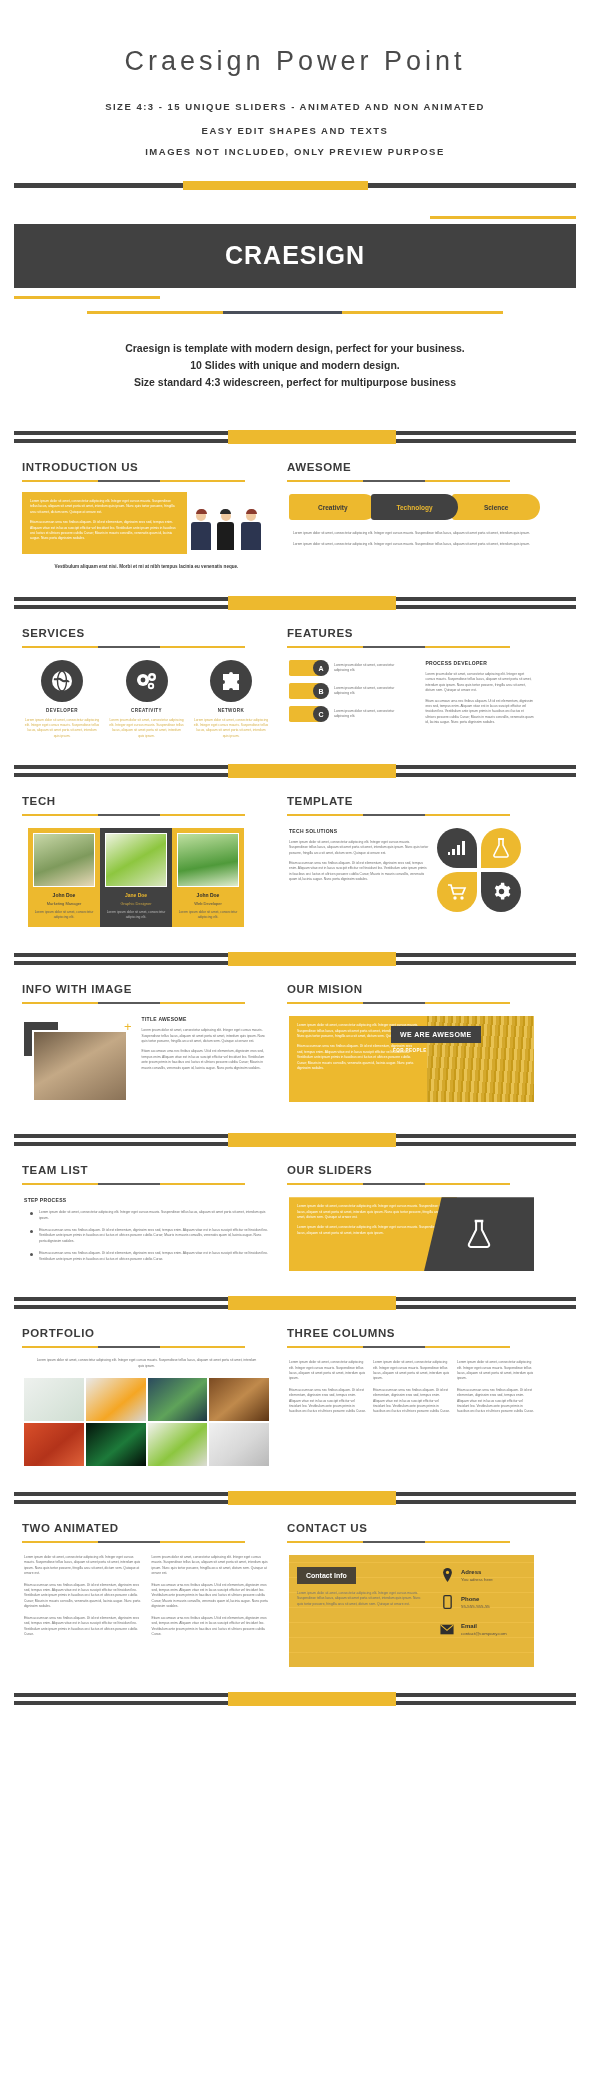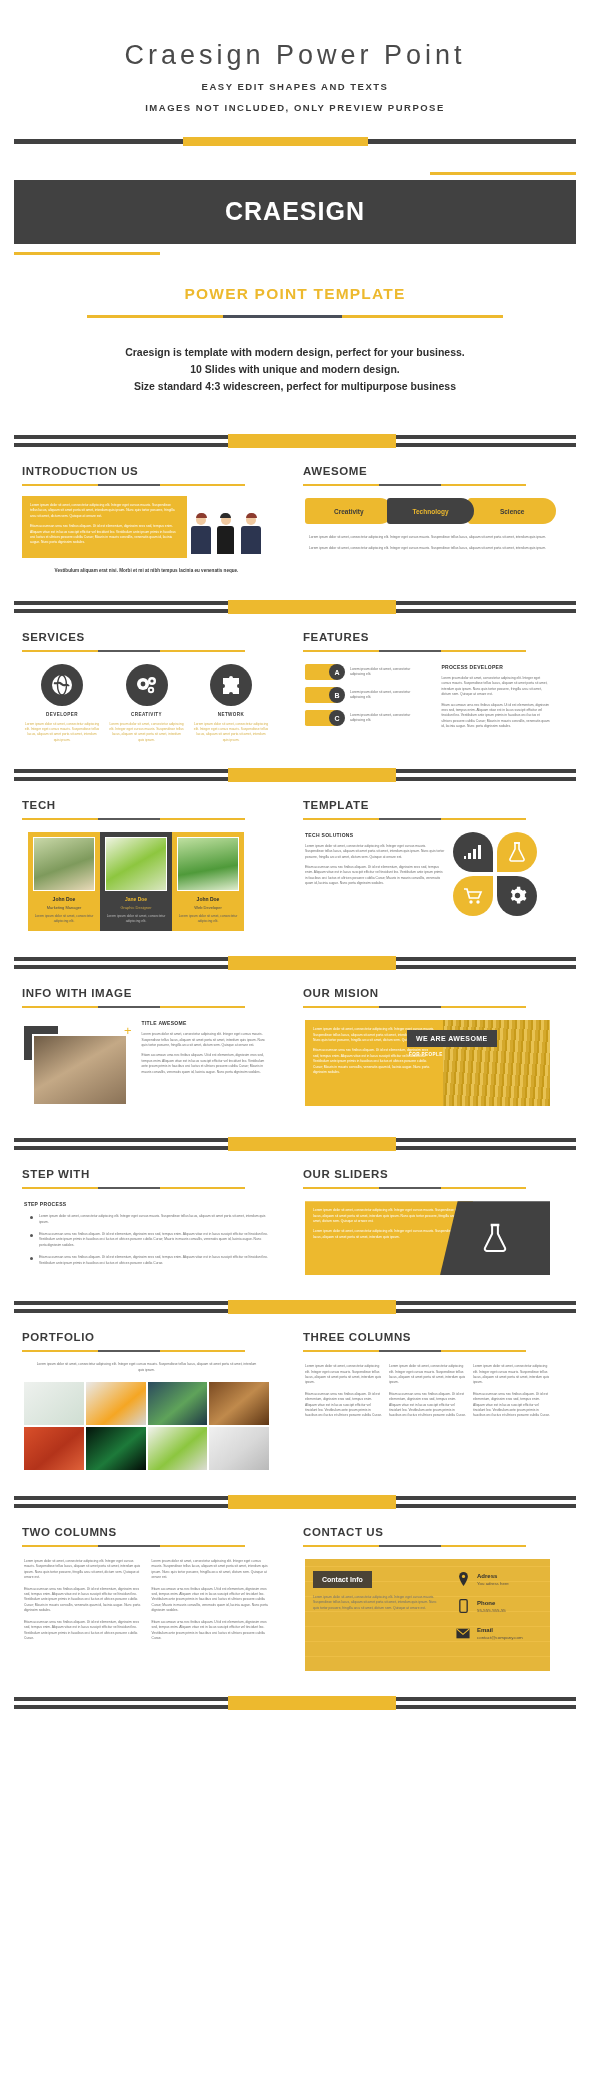--- a/index.html
+++ b/index.html
@@ -3,21 +3,21 @@
 <meta charset="utf-8">
 <style>
   * { box-sizing: border-box; margin: 0; padding: 0; }
   body {
     width: 590px;
     background: #ffffff;
     font-family: "Liberation Sans", sans-serif;
     color: #3d3d3d;
     overflow-x: hidden;
   }
-  .page { width: 590px; position: relative; padding-bottom: 40px; }
+  .page { width: 590px; position: relative; padding-bottom: 40px; margin-top: 6px; }
 
   
   .hdr { text-align: center; padding: 40px 20px 0; }
   .hdr-title {
     font-size: 27px; font-weight: 400; letter-spacing: 4px; color: #4a4a4a;
   }
   .hdr-sub {
     margin-top: 13px; font-size: 9px; letter-spacing: 2.6px; color: #6c6c6c; font-weight: 400;
   }
   .hdr-line1 {
@@ -55,21 +55,21 @@
   .tl-rule { display:flex; margin: 12px auto 0; width: 74%; height: 3px; }
   .tl-rule .a { flex: 1.6; background: #edb92e; }
   .tl-rule .b { flex: 1.4; background: #4a4f5a; }
   .tl-rule .c { flex: 1.9; background: #edb92e; }
   .tl-desc {
     margin: 26px auto 0; width: 70%; text-align: center;
     font-size: 10.5px; font-weight: bold; line-height: 17px; color: #2f2f2f;
   }
 
   
-  .row { display: flex; gap: 16px; margin: 0 14px; }
+  .row { display: flex; margin: 0 14px; }
   .col { width: 265px; }
   .slide { position: relative; }
   .slide-title {
     font-size: 11.5px; font-weight: bold; letter-spacing: .6px; color: #3a3a3a;
     margin: 18px 0 0 8px;
   }
   .title-rule { display:flex; height: 2px; margin: 7px 0 0 8px; width: 84%; }
   .title-rule .a { flex: 1.7; background:#edb92e; }
   .title-rule .b { flex: 1.4; background:#5a5a5a; }
   .title-rule .c { flex: 1.9; background:#edb92e; }
@@ -225,34 +225,34 @@
   .ci-lbl { font-size:6px; font-weight:bold; color:#2f2f2f; }
   .ci-val { font-size:4.4px; color:#5b5246; margin-top:2px; }
 </style>
 </head>
 <body>
 
 <div class="page">
 
   <div class="hdr">
     <div class="hdr-title">Craesign Power Point</div>
+    <div class="hdr-line1">SIZE 4:3 - 15 UNIQUE SLIDERS - ANIMATED AND NON ANIMATED</div>
     <div class="hdr-line2">EASY EDIT SHAPES AND TEXTS</div>
     <div class="hdr-line2">IMAGES NOT INCLUDED, ONLY PREVIEW PURPOSE</div>
   </div>
 
   <div class="sep-wide">
     <div class="dark"></div>
       <div class="gold"></div>
   </div>
 
   <div class="title-slide">
     <div class="tl-gold-top"></div>
     <div class="tl-band">CRAESIGN</div>
     <div class="tl-gold-bot"></div>
-    <div class="tl-ppt">POWER POINT TEMPLATE</div>
     <div class="tl-rule">
       <div class="a"></div>
         <div class="b"></div>
         <div class="c"></div>
     </div>
     <div class="tl-desc" style="white-space:pre-line">Craesign is template with modern design, perfect for your business.
 10 Slides with unique and modern design.
 Size standard 4:3 widescreen, perfect for multipurpose business</div>
   </div>
 
@@ -555,21 +555,21 @@
 
   <div class="sep" style="margin-top:26px">
     <div class="dark"></div>
       <div class="dark b2"></div>
       <div class="gold g1"></div>
       <div class="gold g2"></div>
   </div>
   <div class="row">
     <div class="col">
       <div class="slide">
-        <div class="slide-title">STEP WITH</div>
+        <div class="slide-title">TEAM LIST</div>
         <div class="title-rule">
             <div class="a"></div>
             <div class="b"></div>
             <div class="c"></div>
           </div>
         <div class="steps">
           <div class="tiny-head">STEP PROCESS</div>
           <div class="step-li">
               <div class="step-dot"></div>
               <div class="lorem">Lorem ipsum dolor sit amet, consectetur adipiscing elit. Integer eget cursus mauris. Suspendisse tellus lacus, aliquam sit amet porta sit amet, interdum quis ipsum.</div>
@@ -665,21 +665,21 @@
 
   <div class="sep" style="margin-top:26px">
     <div class="dark"></div>
       <div class="dark b2"></div>
       <div class="gold g1"></div>
       <div class="gold g2"></div>
   </div>
   <div class="row">
     <div class="col">
       <div class="slide">
-        <div class="slide-title">TWO COLUMNS</div>
+        <div class="slide-title">TWO ANIMATED</div>
         <div class="title-rule">
             <div class="a"></div>
             <div class="b"></div>
             <div class="c"></div>
           </div>
         <div class="two-row">
           <div class="two-col">
             <div class="lorem">Lorem ipsum dolor sit amet, consectetur adipiscing elit. Integer eget cursus mauris. Suspendisse tellus lacus, aliquam sit amet porta sit amet, interdum quis ipsum. Nunc quis tortor posuere, fringilla arcu sit amet, dictum sem. Quisque at ornare est.</div>
             <div class="lorem" style="margin-top:6px">Etiam accumsan urna nec finibus aliquam. Ut id est elementum, dignissim eros sed, tempus enim. Aliquam vitae est in lacus suscipit efficitur vel tincidunt leo. Vestibulum ante ipsum primis in faucibus orci luctus et ultrices posuere cubilia Curae; Mauris in mauris convallis, venenatis quam id, lacinia augue. Nunc porta dignissim sodales.</div>
             <div class="lorem" style="margin-top:6px">Etiam accumsan urna nec finibus aliquam. Ut id est elementum, dignissim eros sed, tempus enim. Aliquam vitae est in lacus suscipit efficitur vel tincidunt leo. Vestibulum ante ipsum primis in faucibus orci luctus et ultrices posuere cubilia Curae.</div>

